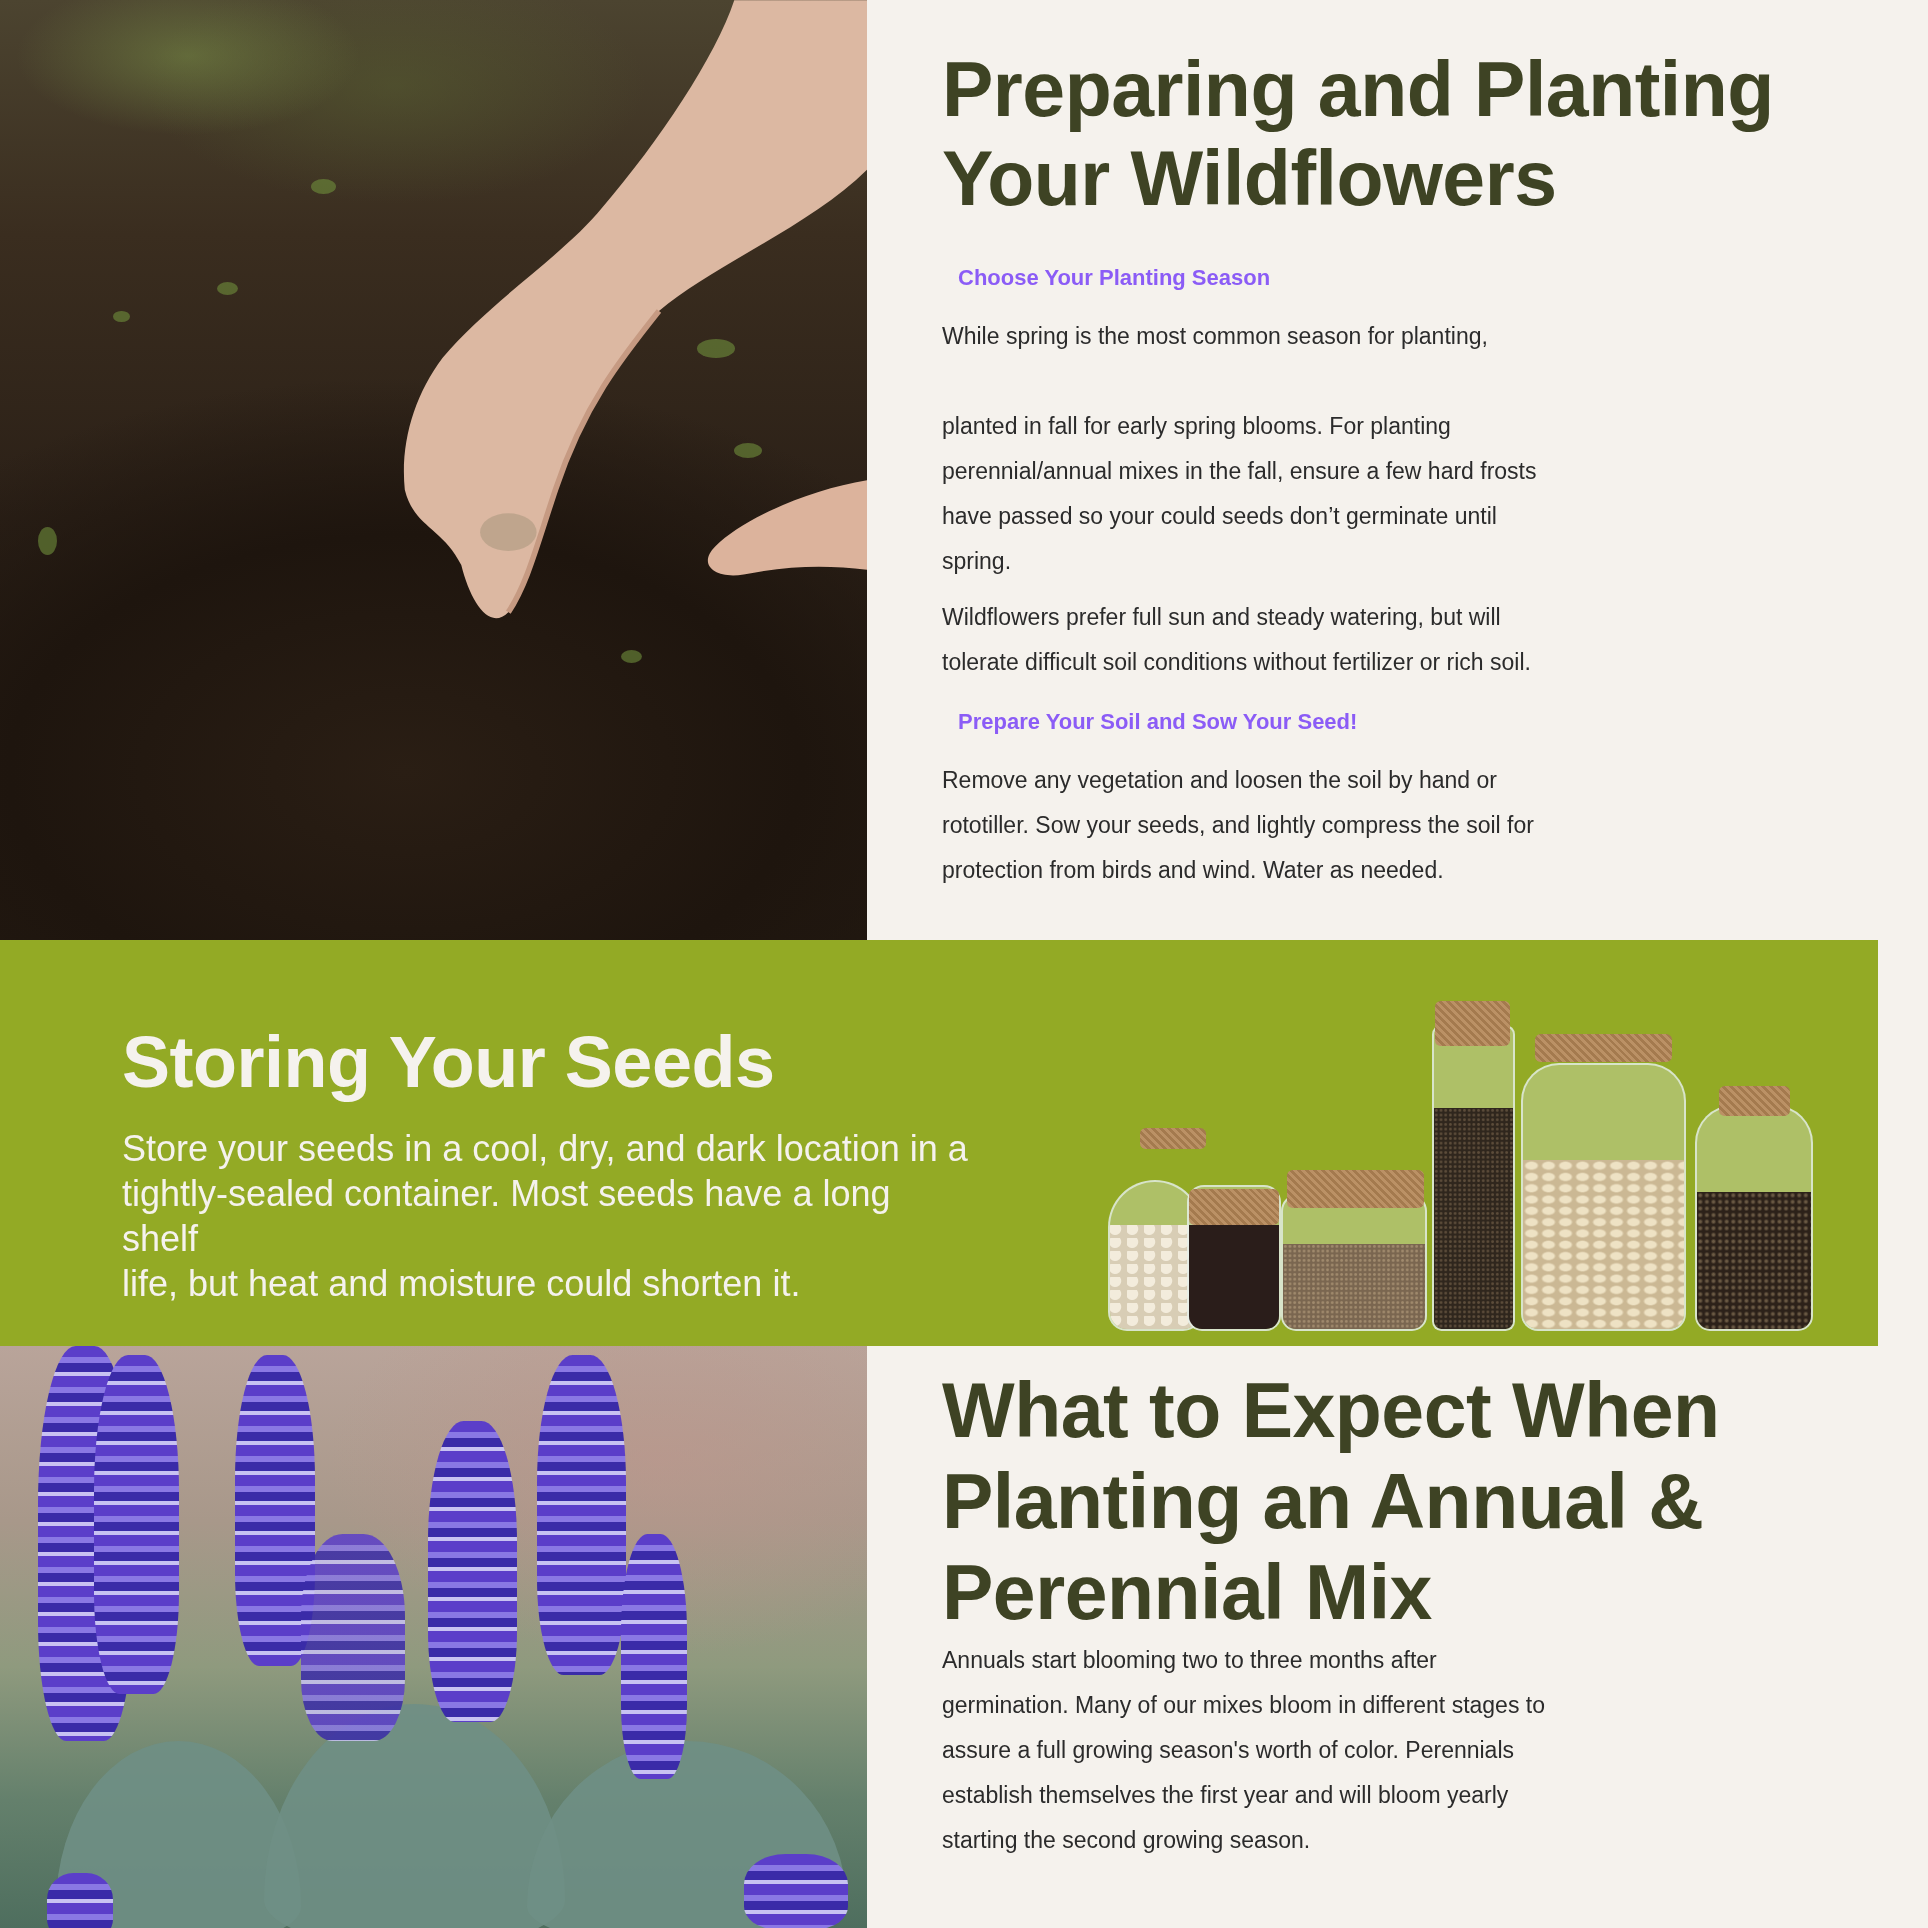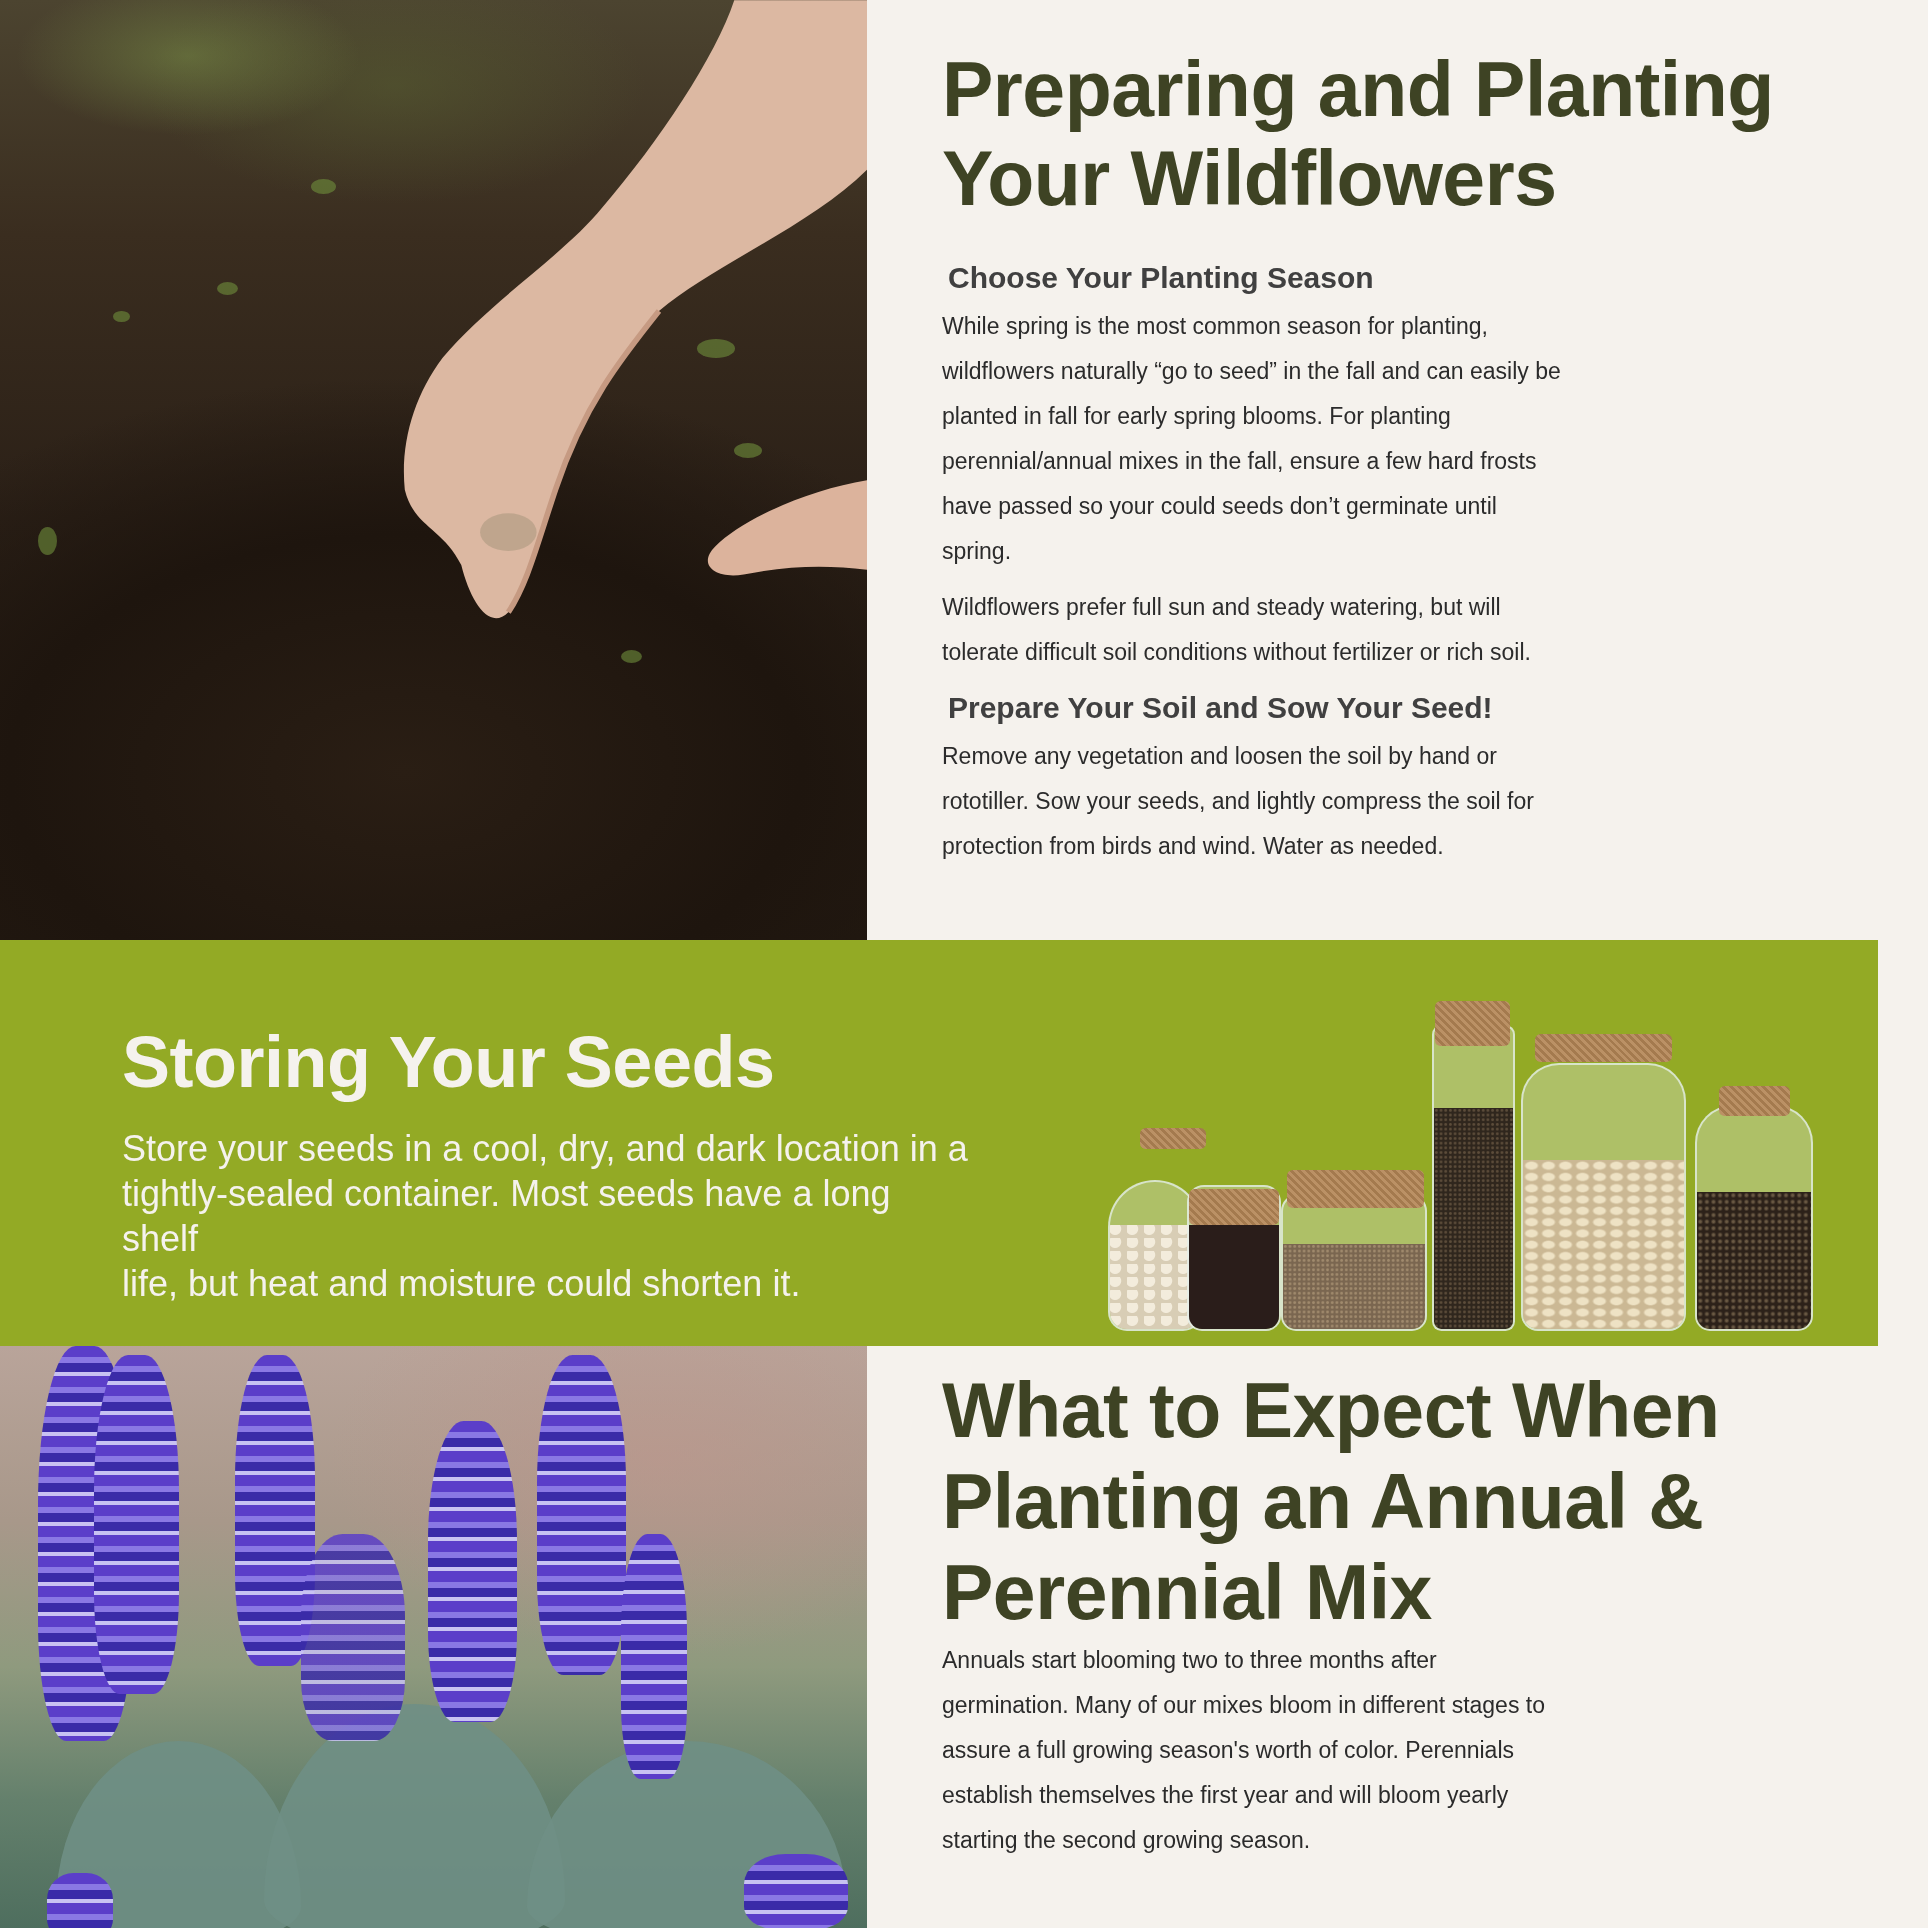--- a/index.html
+++ b/index.html
@@ -23,21 +23,21 @@
   
   .lupine{background:
      radial-gradient(ellipse 471px 282px at 659px 113px, rgba(190,150,140,.6), transparent 70%),
      linear-gradient(180deg,#b9a49a 0%,#a8988a 30%,#8f9a7e 55%,#64806c 78%,#4e6e5e 100%);}
   .spike{position:absolute;border-radius:40% 40% 30% 30%;
      background:repeating-linear-gradient(180deg,#5b3ec9 0 11.3px,#8a78e4 11.3px 17px,#3a2ba8 17px 26px,#c8c2f2 26px 30px);}
   .leaf{position:absolute;background:#6f8f85;border-radius:50% 50% 50% 50% / 80% 80% 20% 20%;opacity:.9;}
 
   .text-col{position:absolute;left:942px;top:0;width:932px;}
   .h1{font-weight:700;color:#3e4324;font-size:77px;line-height:89px;margin:0;letter-spacing:-0.5px;}
-  .sub{color:#404040;font-weight:700;font-size:30px;line-height:41px;margin:6px;}
+  .sub{color:#8b5cf6;font-weight:700;font-size:22px;line-height:41px;margin:16px;}
   .body{color:#2b2b2b;font-size:23px;line-height:45px;margin:0;}
 
   #band .text-col{left:122px;width:847px;}
   .band-h{color:#f5f2ed;font-weight:700;font-size:72px;line-height:85px;margin:0;letter-spacing:-0.5px;}
   .band-body{color:#f5f2ed;font-size:36px;line-height:45px;margin:0;}
 
   .jars{position:absolute;left:1102px;top:61px;width:734px;height:330px;}
   .jar{position:absolute;bottom:0;border:2.8px solid rgba(230,240,235,.75);border-radius:17px 17px 15px 15px;background:rgba(225,235,225,.35);overflow:hidden;box-sizing:border-box;}
   .jar .fill{position:absolute;left:0;right:0;bottom:0;}
   .cork{position:absolute;background:repeating-linear-gradient(45deg,#a47a4e 0 2.8px,#bb9165 2.8px 5.6px);border-radius:5.6px;}
@@ -66,21 +66,21 @@
   <div class="text-col" style="top:45px;">
     <h1 class="h1">
       <span>Preparing and Planting</span><br>
       <span>Your Wildflowers</span>
     </h1>
 
     <div style="margin-top:34px;">
       <p class="sub">Choose Your Planting Season</p>
       <p class="body">
         <span>While spring is the most common season for planting,</span><br>
-        <span>wildflowers naturally “go to seed” in the fall and can easily be</span><br>
+        <br>
         <span>planted in fall for early spring blooms. For planting</span><br>
         <span>perennial/annual mixes in the fall, ensure a few hard frosts</span><br>
         <span>have passed so your could seeds don’t germinate until</span><br>
         <span>spring.</span>
       </p>
     </div>
 
     <div style="margin-top:11.3px;">
       <p class="body">
         <span>Wildflowers prefer full sun and steady watering, but will</span><br>

